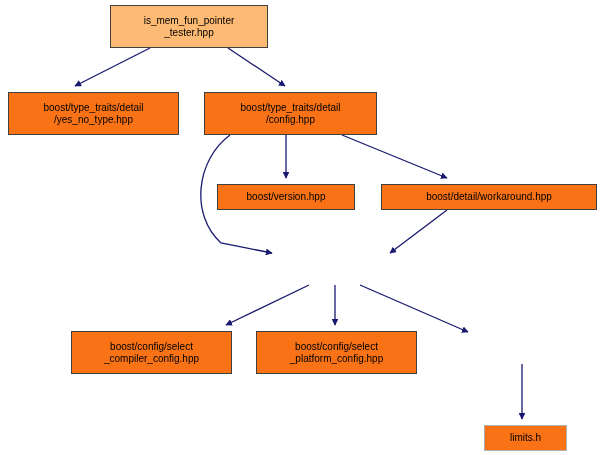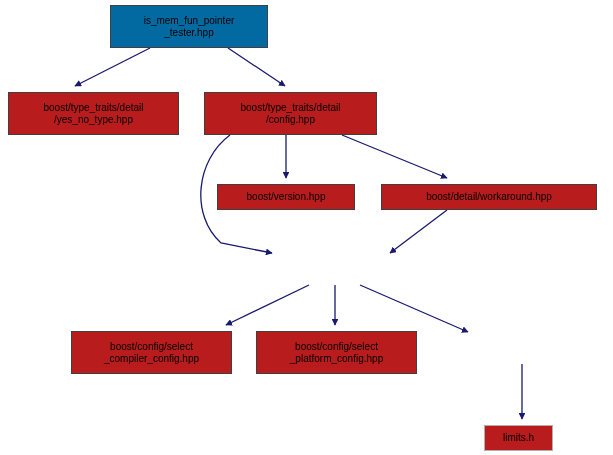--- a/index.html
+++ b/index.html
@@ -24,31 +24,31 @@
     height: 455px;
     pointer-events: none;
   }
   .node {
     position: absolute;
     box-sizing: border-box;
     display: flex;
     align-items: center;
     justify-content: center;
     text-align: center;
-    background: #b91c1c;
+    background: #f97316;
     border: 1px solid #404040;
     color: #000000;
     font-size: 10px;
     line-height: 12px;
     white-space: pre;
     letter-spacing: 0px;
     z-index: 2;
   }
   .node.root {
-    background: #0369a1;
+    background: #fdba74;
     border-color: #404040;
   }
   .node.faded {
     border-color: #b0b0b0;
   }
   .node-label {
     display: block;
     padding: 0 3px;
   }
 </style>
@@ -78,14 +78,14 @@
     <div class="node" style="left: 8px; top: 92px; width: 171px; height: 43px;"><span class="node-label">boost/type_traits/detail
 /yes_no_type.hpp</span></div>
     <div class="node" style="left: 204px; top: 92px; width: 173px; height: 43px;"><span class="node-label">boost/type_traits/detail
 /config.hpp</span></div>
     <div class="node" style="left: 217px; top: 184px; width: 138px; height: 26px;"><span class="node-label">boost/version.hpp</span></div>
     <div class="node" style="left: 381px; top: 184px; width: 216px; height: 26px;"><span class="node-label">boost/detail/workaround.hpp</span></div>
     <div class="node" style="left: 71px; top: 331px; width: 161px; height: 43px;"><span class="node-label">boost/config/select
 _compiler_config.hpp</span></div>
     <div class="node" style="left: 256px; top: 331px; width: 161px; height: 43px;"><span class="node-label">boost/config/select
 _platform_config.hpp</span></div>
-    <div class="node faded" style="left: 484px; top: 425px; width: 69px; height: 26px;"><span class="node-label">limits.h</span></div>
+    <div class="node faded" style="left: 484px; top: 425px; width: 83px; height: 26px;"><span class="node-label">limits.h</span></div>
   </div>
 
 </body></html>

